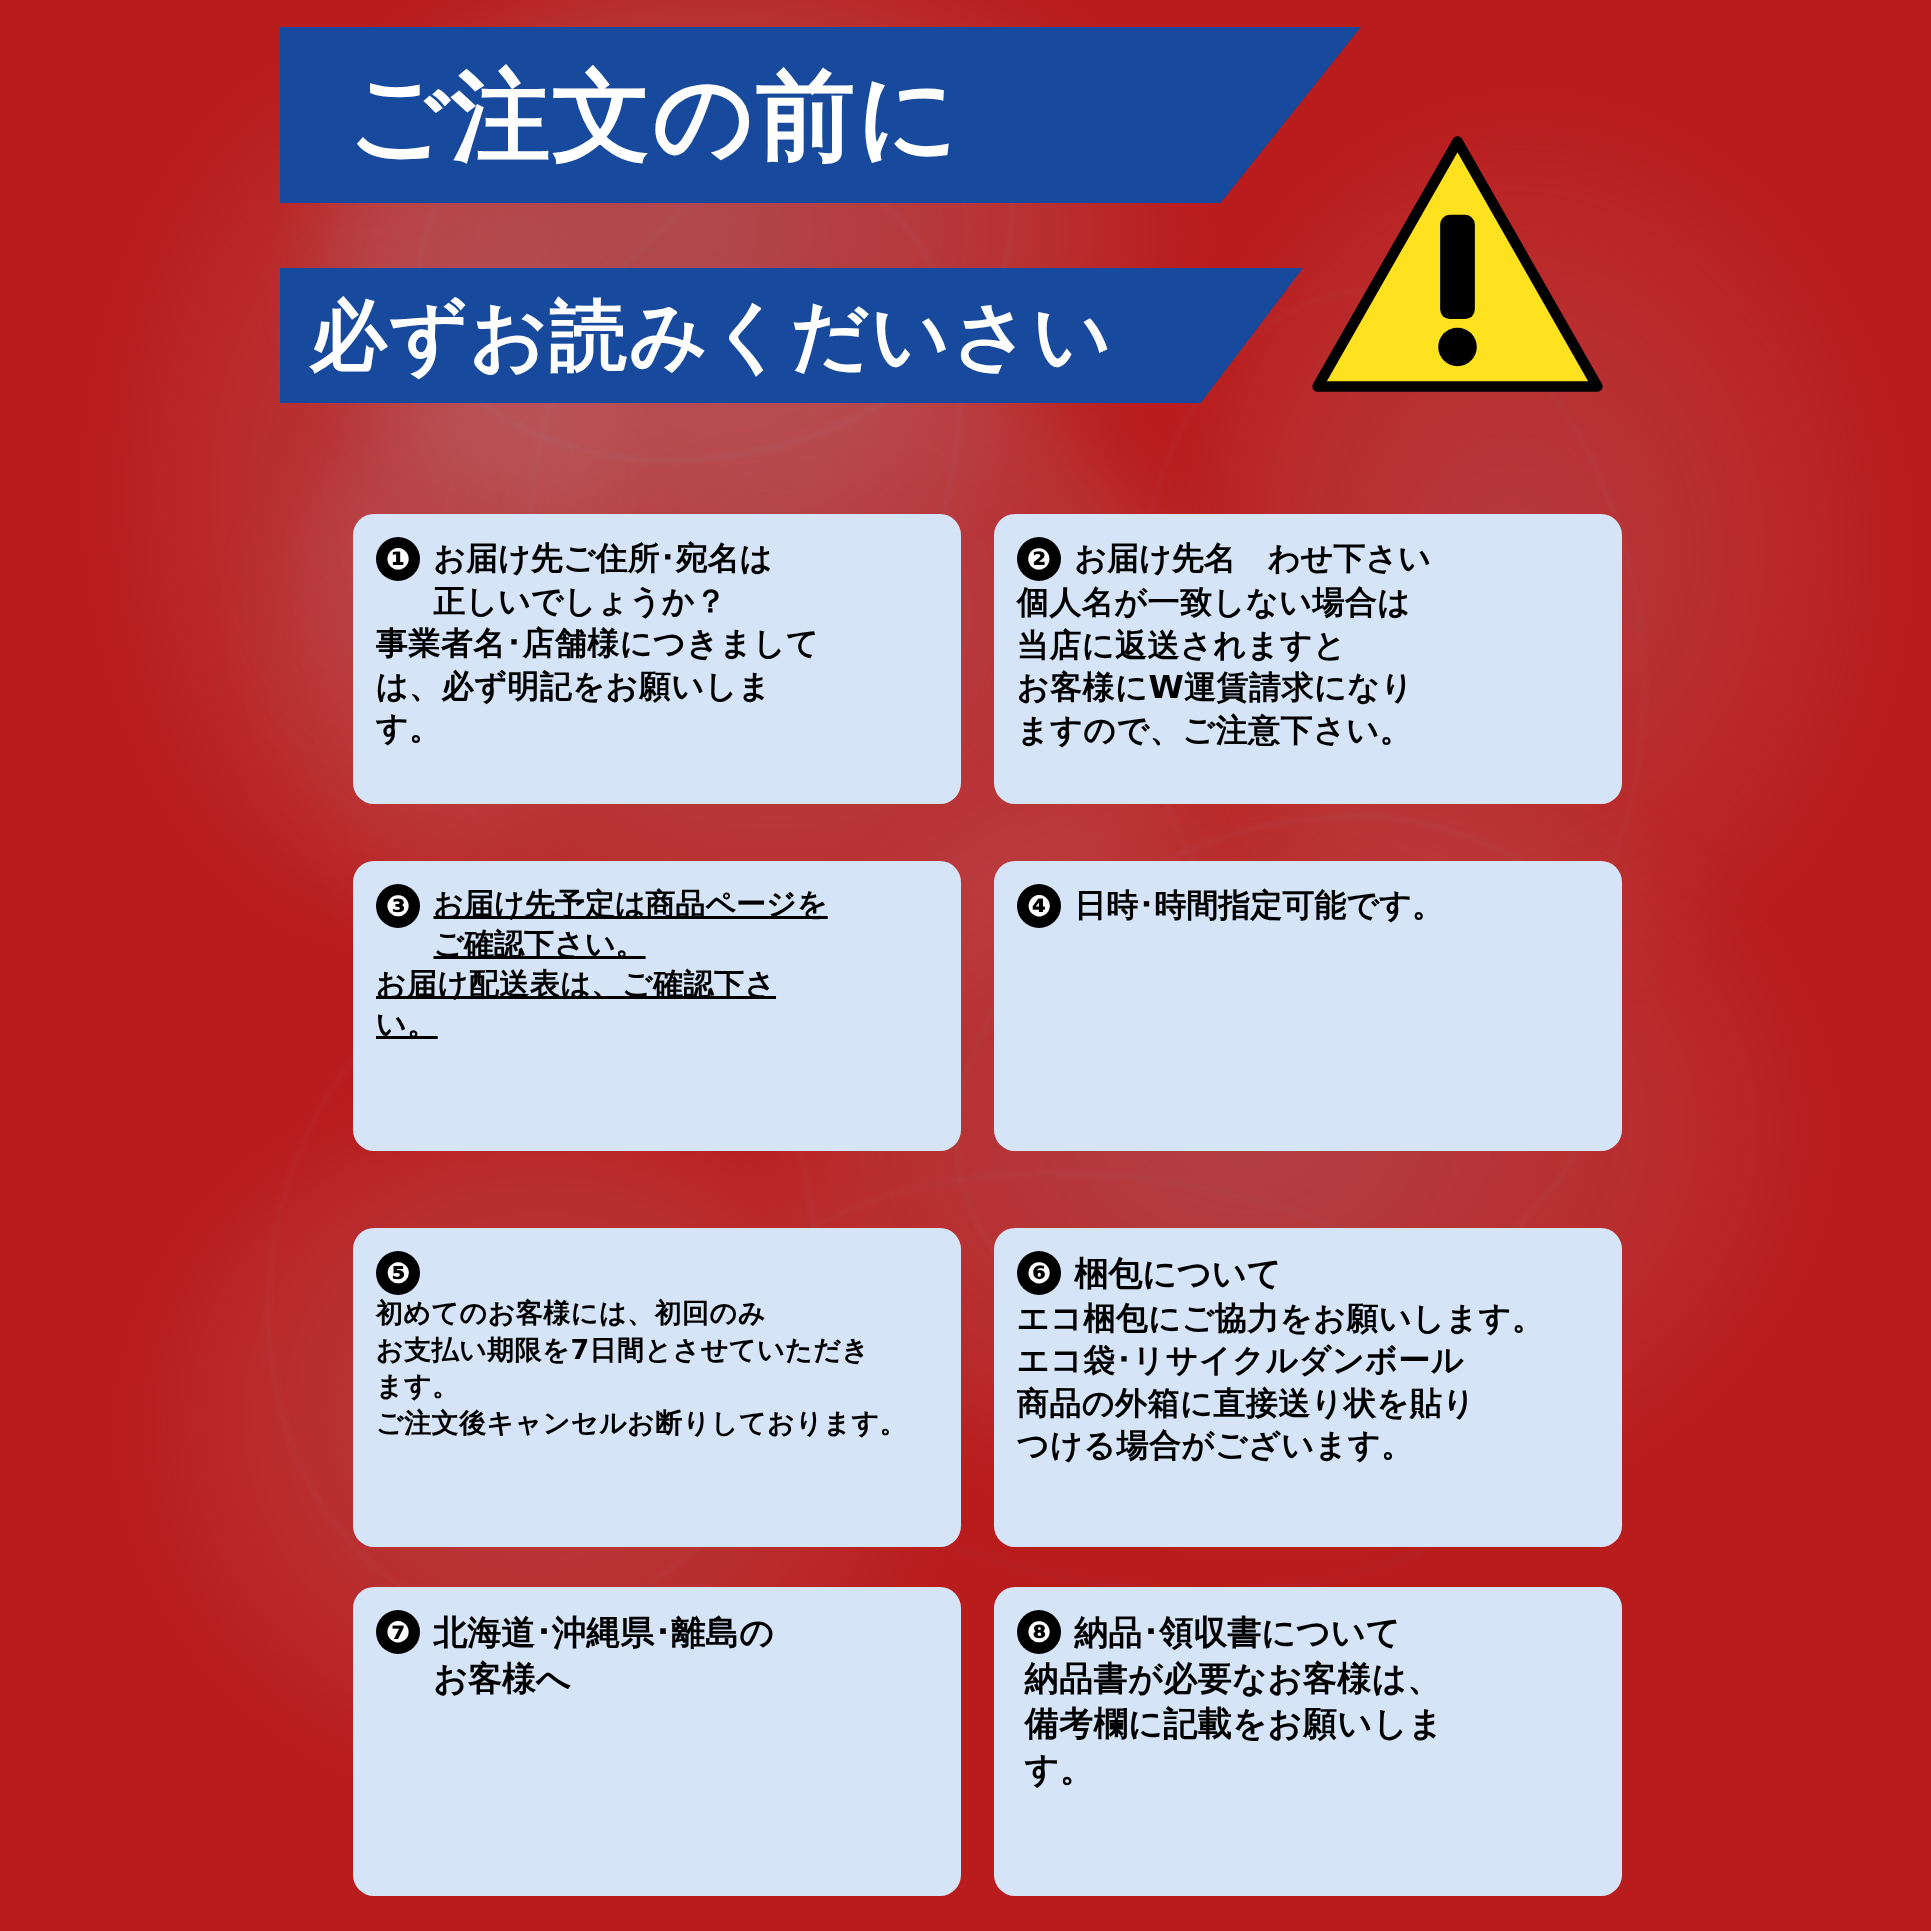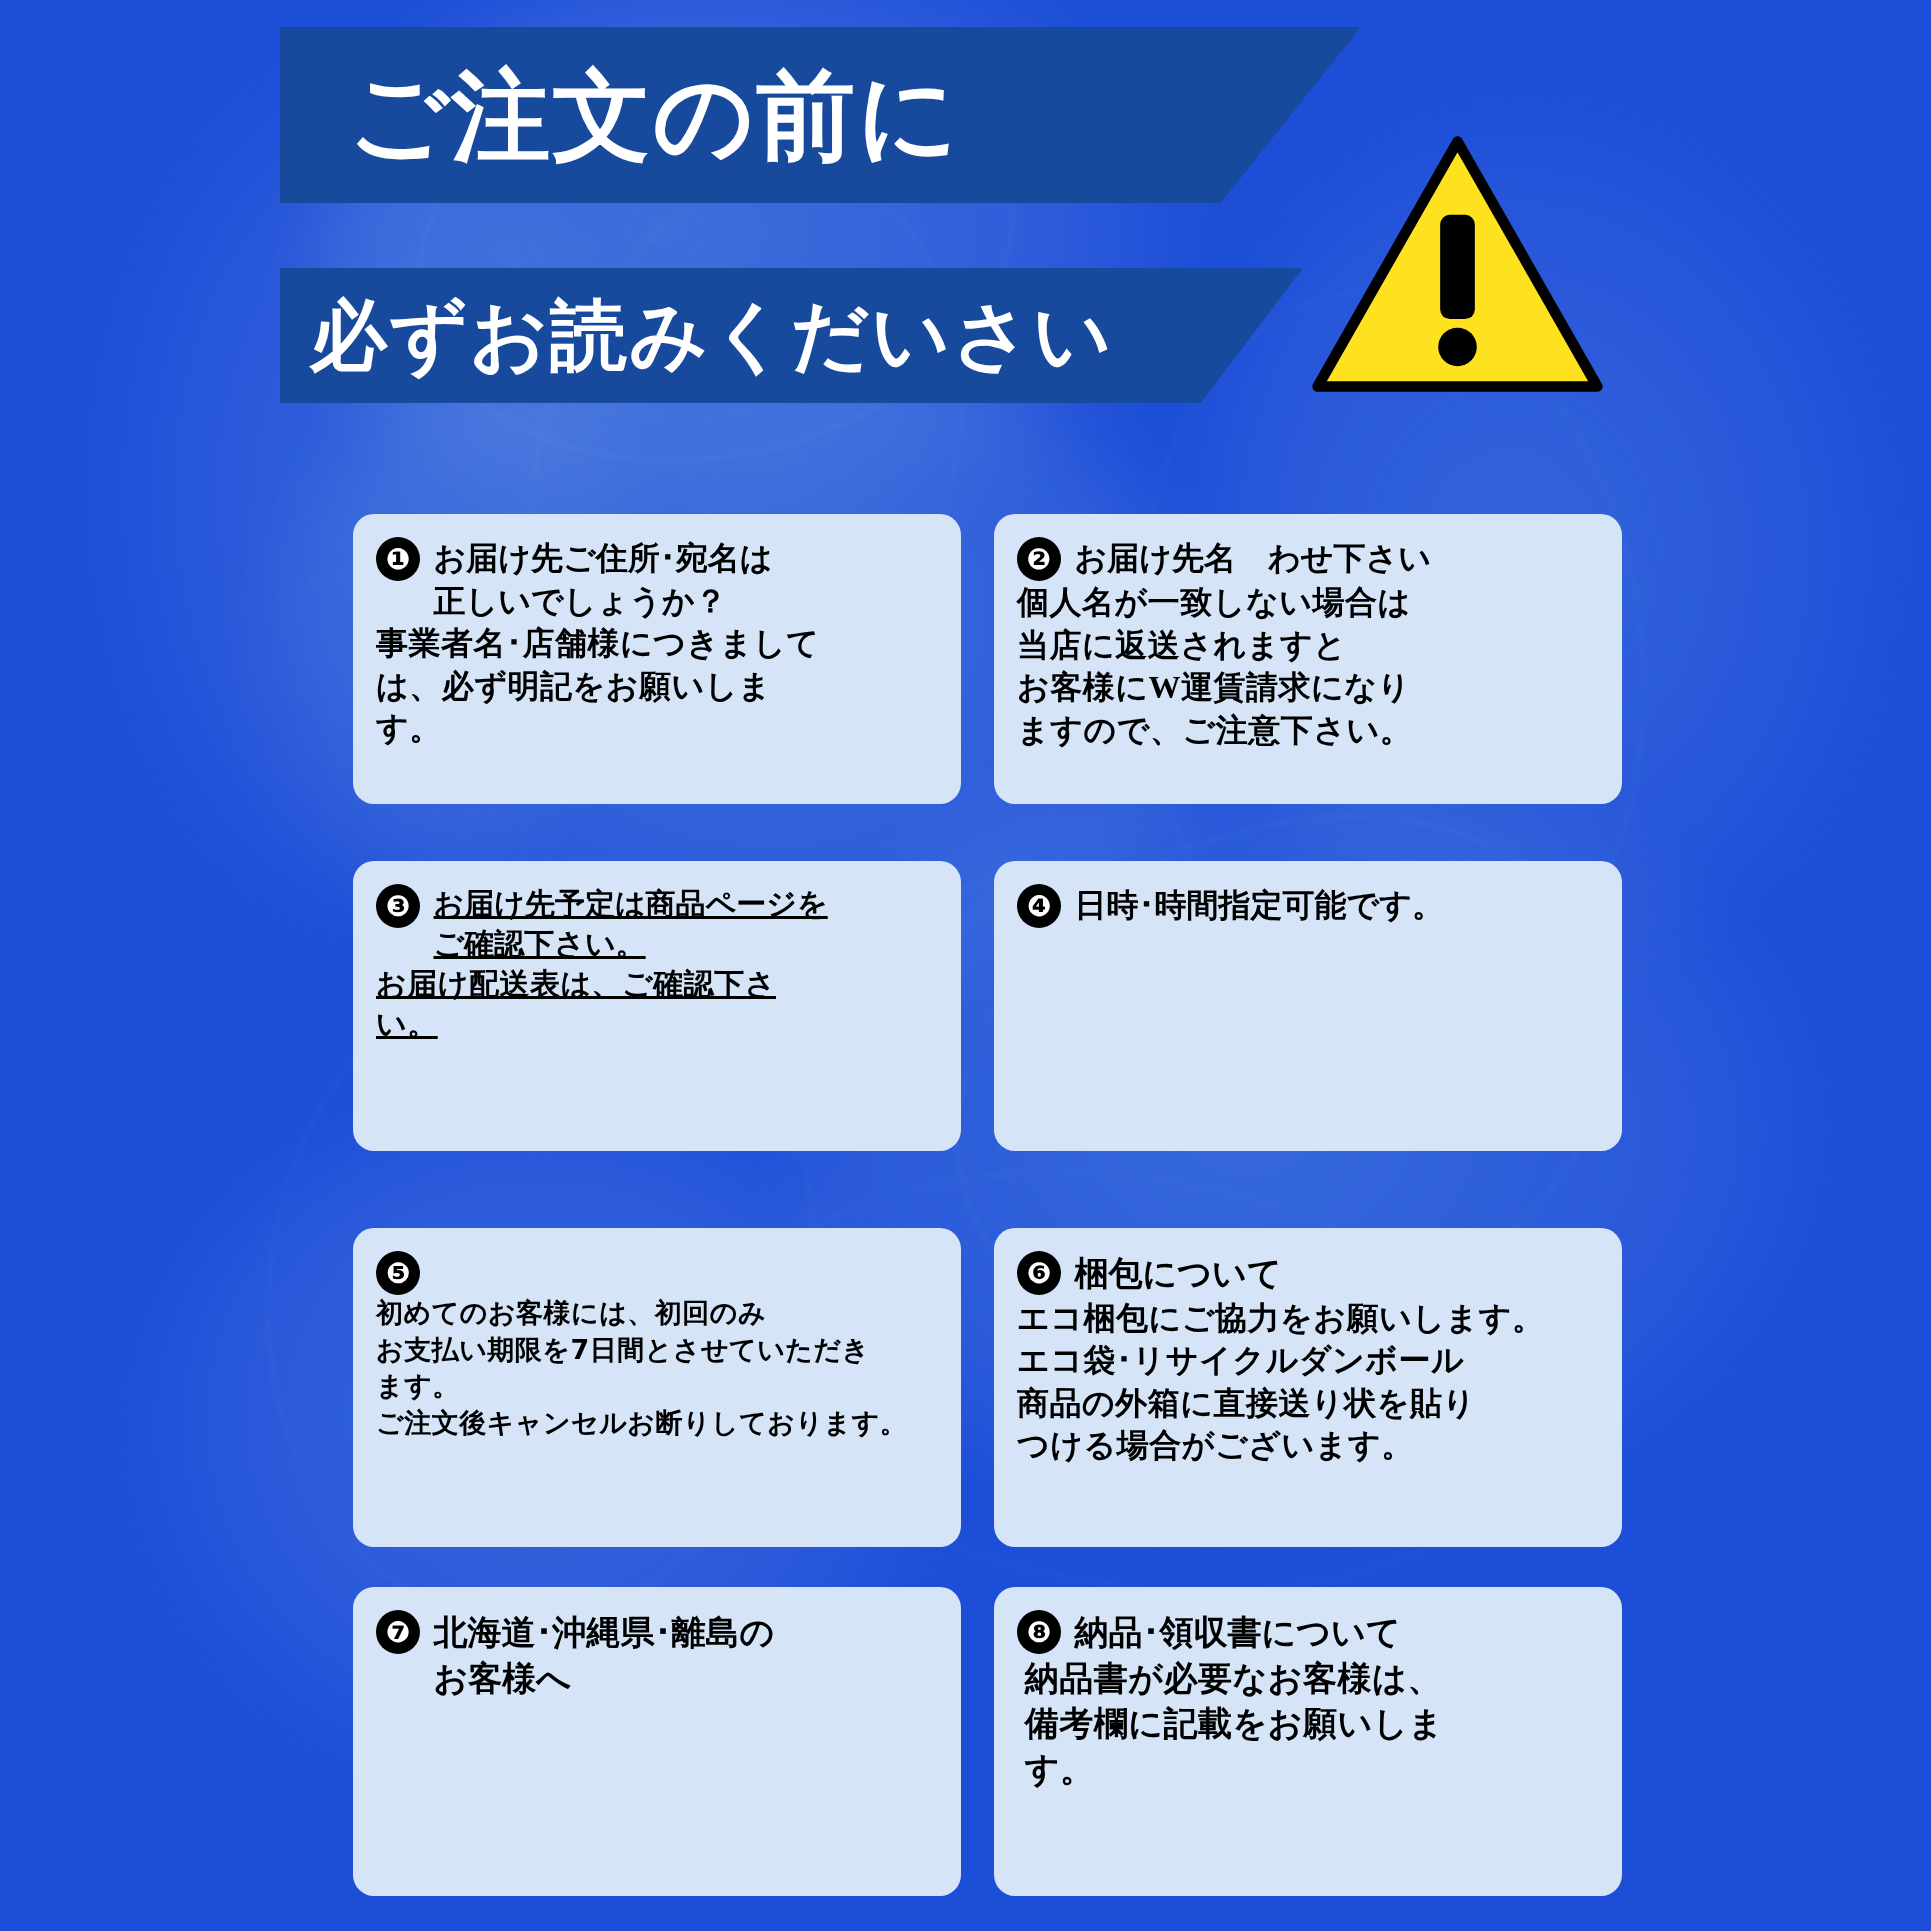--- a/index.html
+++ b/index.html
@@ -14,21 +14,21 @@
     font-family: "DejaVu Sans", "Liberation Sans", sans-serif;
     overflow: hidden;
   }
 
   
   #page {
     position: absolute;
     left: 0; top: 0;
     width: 1931px;
     height: 1931px;
-    background: #1d4ed8;
+    background: #b91c1c;
     overflow: hidden;
   }
   .smoke {
     position: absolute;
     pointer-events: none;
     border-radius: 50%;
     filter: blur(37px);
     opacity: .5;
   }
   .s1 { left: 319px;  top: -39px;  width: 869px;  height: 599px;
@@ -136,21 +136,21 @@
   #card-1 { left: 353px;  top: 514px;  width: 608px;  height: 290px; }
   #card-2 { left: 994px; top: 514px;  width: 628px;  height: 290px; }
   #card-3 { left: 353px;  top: 861px;  width: 608px;  height: 290px; }
   #card-4 { left: 994px; top: 861px;  width: 628px;  height: 290px; }
   #card-5 { left: 353px;  top: 1228px; width: 608px;  height: 319px; }
   #card-6 { left: 994px; top: 1228px; width: 628px;  height: 319px; }
   #card-7 { left: 353px;  top: 1587px; width: 608px;  height: 309px; }
   #card-8 { left: 994px; top: 1587px; width: 628px;  height: 309px; }
 
   .t28 { font-size: 30px; line-height: 1.33; text-decoration: underline; }
-  .t30 { font-size: 32px; line-height: 1.33; font-family: Liberation Serif, serif; }
+  .t30 { font-size: 32px; line-height: 1.33; }
   .t26 { font-size: 27px; line-height: 1.36; }
   .t32 { font-size: 34px; line-height: 1.34; }
   .indent-1 { padding-left: 7.7px; }
 </style>
 </head>
 <body>
 
 <div id="page">
 
   <div class="smoke s1"></div>

